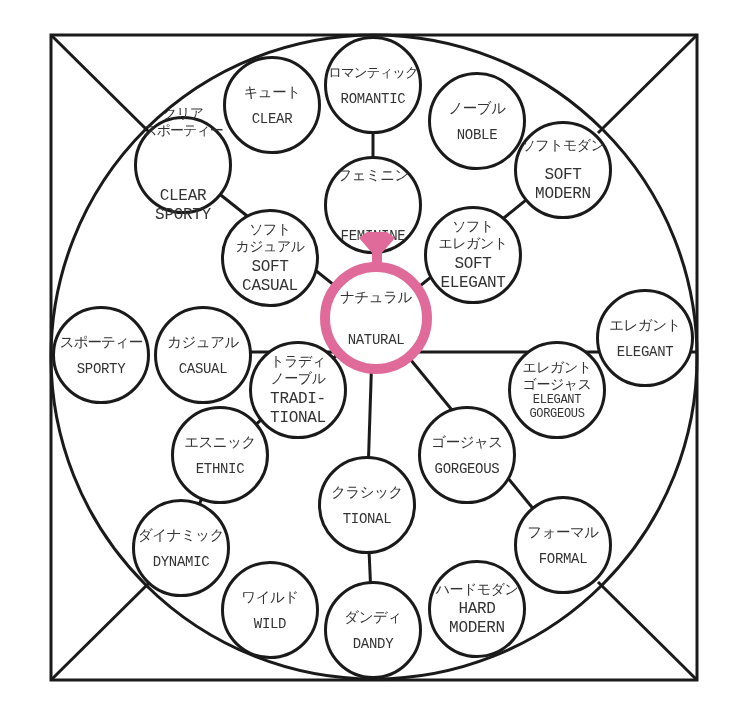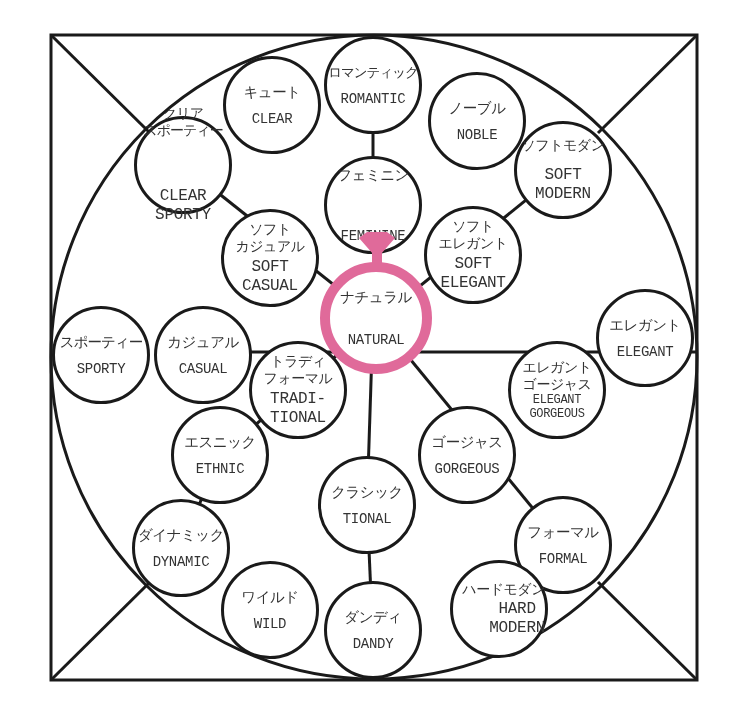--- a/index.html
+++ b/index.html
@@ -98,21 +98,21 @@
   <div class="node two" style="left:52px;top:306px;">
     <span class="jp" style="letter-spacing:-1px;">スポーティー</span>
     <span class="en">SPORTY</span>
   </div>
   <div class="node two" style="left:154px;top:306px;">
     <span class="jp">カジュアル</span>
     <span class="en">CASUAL</span>
   </div>
   <div class="node small" style="left:249px;top:341px;">
     <span class="jp" style="margin-bottom:3px;">トラディ
-フォーマル</span>
+ノーブル</span>
     <span class="en">TRADI-
 TIONAL</span>
   </div>
   <div class="node small" style="left:508px;top:341px;">
     <span class="jp">エレガント
 ゴージャス</span>
     <span class="en" style="font-size:12px;line-height:14px;">ELEGANT
 GORGEOUS</span>
   </div>
   <div class="node two" style="left:171px;top:406px;">
@@ -136,18 +136,18 @@
     <span class="en">DYNAMIC</span>
   </div>
   <div class="node two" style="left:221px;top:561px;">
     <span class="jp">ワイルド</span>
     <span class="en">WILD</span>
   </div>
   <div class="node two" style="left:324px;top:581px;">
     <span class="jp">ダンディ</span>
     <span class="en">DANDY</span>
   </div>
-  <div class="node small" style="left:450px;top:560px;align-items:flex-end;">
+  <div class="node small" style="left:428px;top:560px;">
     <span class="jp" style="margin-bottom:2px;">ハードモダン</span>
     <span class="en">HARD
 MODERN</span>
   </div>
 </div>
 
 </body></html>

